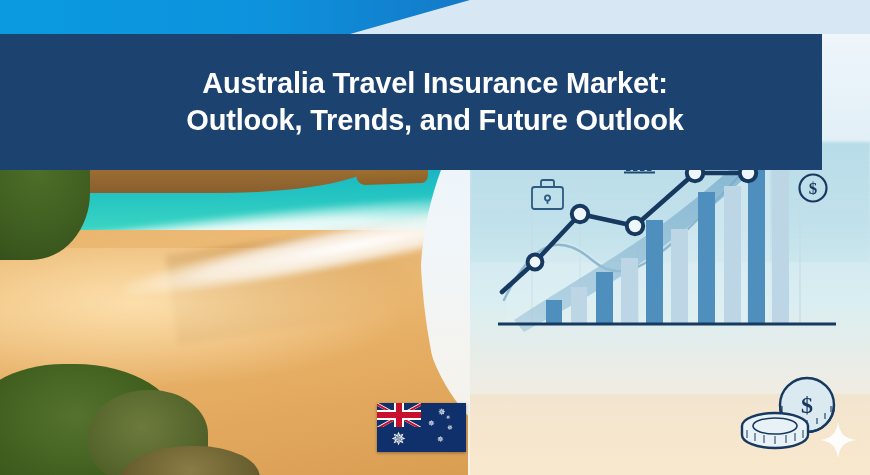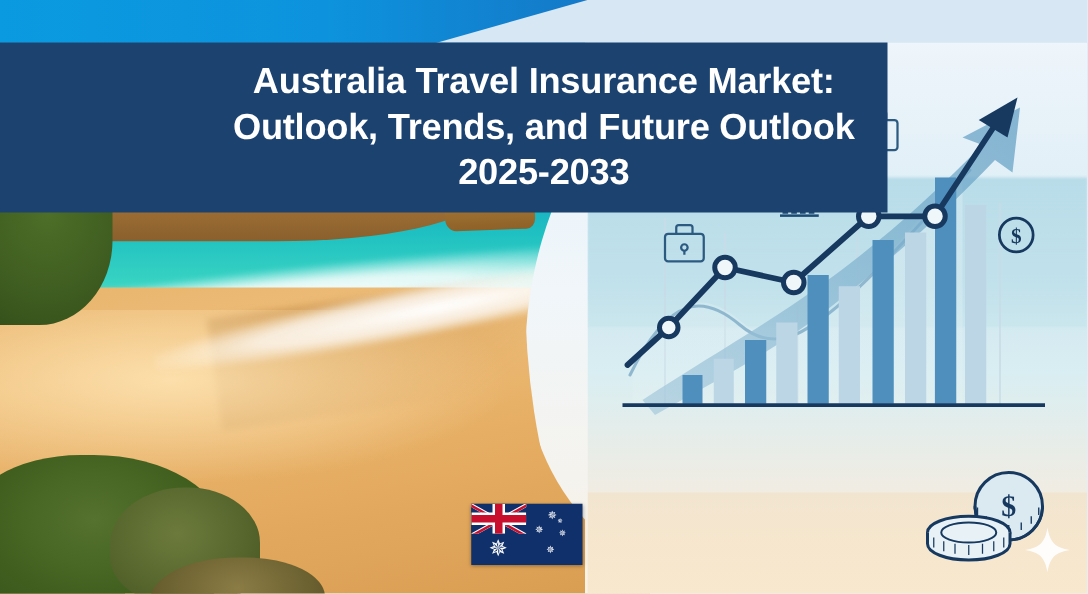--- a/index.html
+++ b/index.html
@@ -97,21 +97,21 @@
       background:linear-gradient(180deg,rgba(206,186,152,0.6),rgba(200,180,145,0.2));
       border-radius:28% 30% 10% 12%;filter:blur(1px);}
   .panel .ghost-sea{position:absolute;left:0;top:108px;width:400px;height:120px;
       background:linear-gradient(180deg,rgba(150,205,222,0.55),rgba(180,222,230,0.25));filter:blur(1px);}
   .panel .ghost-sand{position:absolute;left:0;top:360px;width:400px;height:81px;
       background:linear-gradient(180deg,rgba(243,222,190,0.5),rgba(248,232,205,0.9));}
 
   .panel svg{position:absolute;left:0;top:0;}
 
   
-  .title-bar{position:absolute;left:0;top:34px;width:710px;height:136px;background:#1c4270;}
+  .title-bar{position:absolute;left:0;top:34px;width:822px;height:136px;background:#1c4270;}
   .title-bar .title{
      position:absolute;left:0;top:0;width:870px;height:136px;
      display:flex;flex-direction:column;align-items:center;justify-content:center;
      color:#ffffff;font-weight:700;font-size:29px;line-height:1.27;
      letter-spacing:-0.2px;text-align:center;
      font-family:"Liberation Sans", sans-serif;}
   .title-bar .title span{display:block;}
 
   
   .flag{position:absolute;left:377px;top:403px;width:89px;height:49px;
@@ -318,17 +318,16 @@
     <span class="star s2">✵</span>
     <span class="star s3">✵</span>
     <span class="star s4">✵</span>
     <span class="star s5">✵</span>
   </div>
 
   <div class="title-bar">
     <div class="title">
       <span>Australia Travel Insurance Market:</span>
       <span>Outlook, Trends, and Future Outlook</span>
-      <span>2025-2033</span>
     </div>
   </div>
 
 </div>
 
 </body></html>

